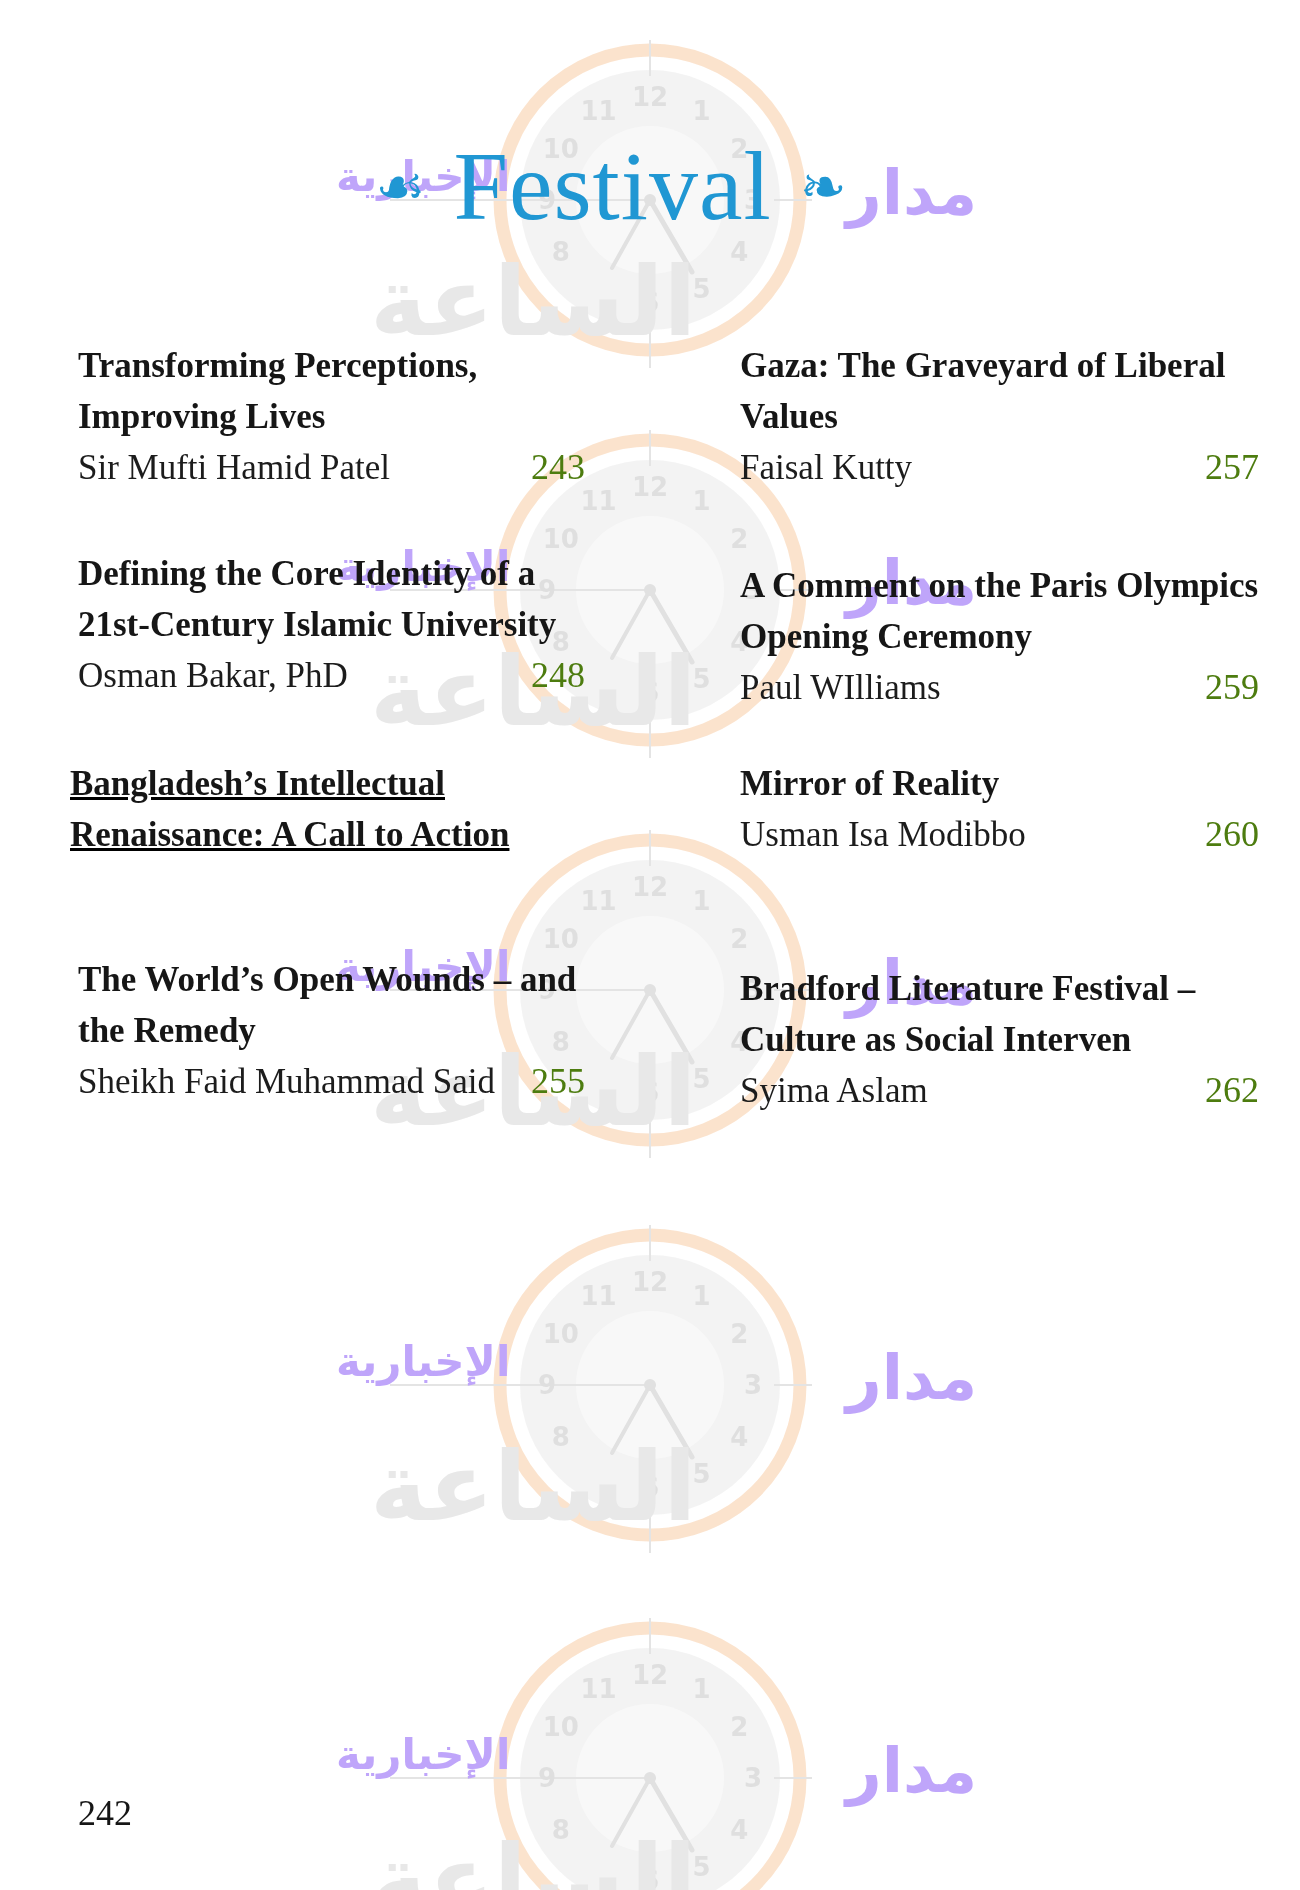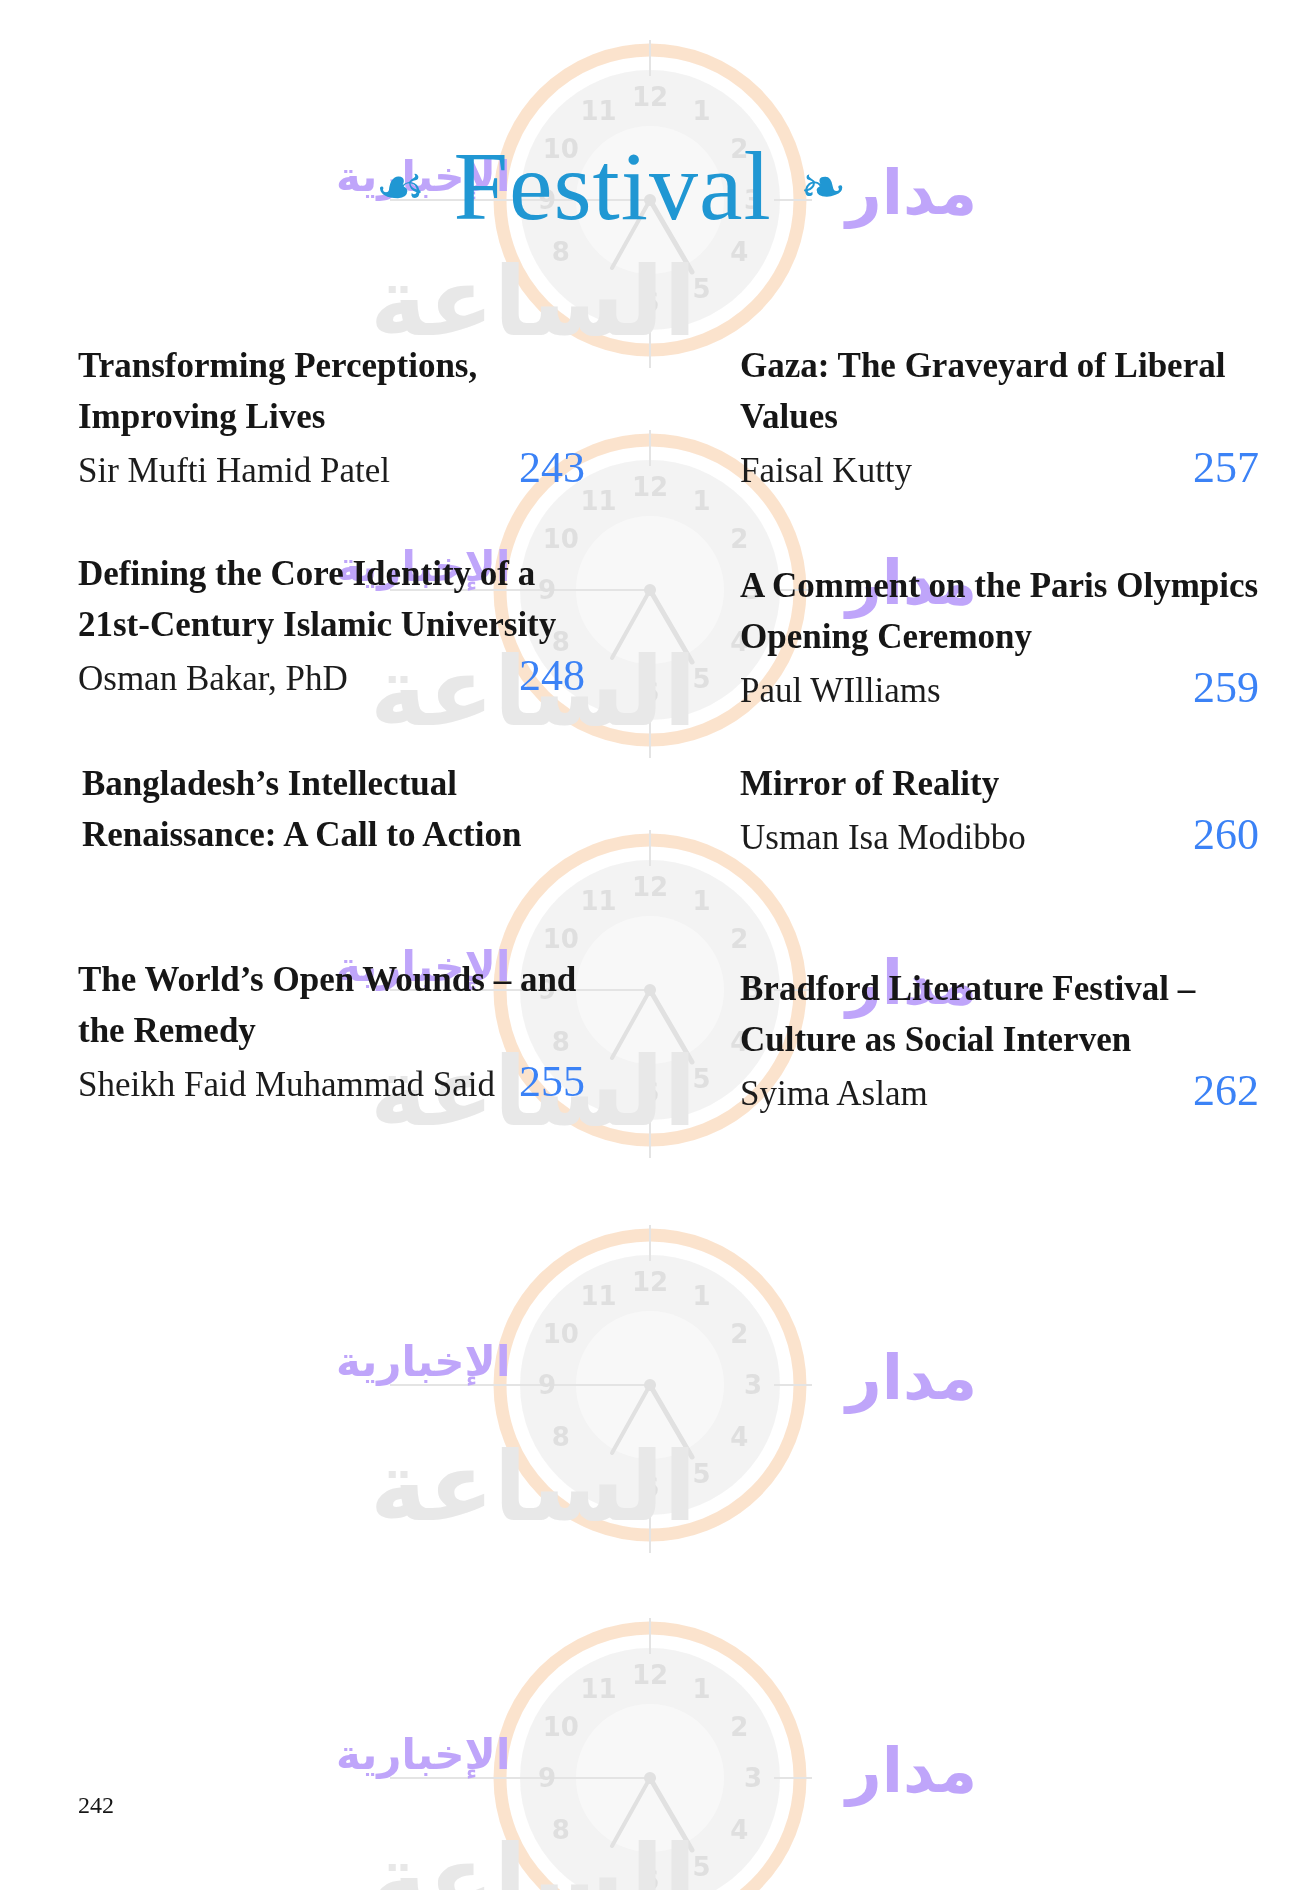--- a/index.html
+++ b/index.html
@@ -78,36 +78,36 @@
     white-space: pre-line;
     width: 545px;
   }
   .entry-meta {
     display: flex;
     justify-content: space-between;
     align-items: baseline;
     line-height: 51px;
   }
   .entry-author { font-size: 35px; color: #1c1c1c; }
-  .entry-page   { font-size: 44px; color: #3b82f6; }
+  .entry-page   { font-size: 36px; color: #4d7c0f; }
 
   .e-l1 { left: 78px;  top: 340px; width: 507px; }
   .e-l2 { left: 78px;  top: 548px; width: 507px; }
-  .e-l3 { left: 82px;  top: 758px; width: 507px; }
+  .e-l3 { left: 70px;  top: 758px; width: 507px; text-decoration: underline; }
   .e-l4 { left: 78px;  top: 954px; width: 507px; }
   .e-r1 { left: 740px; top: 340px; width: 519px; }
   .e-r2 { left: 740px; top: 560px; width: 519px; }
   .e-r3 { left: 740px; top: 758px; width: 519px; }
   .e-r4 { left: 740px; top: 918px; width: 519px; margin-top: 45px; }
 
   .footer-page-number {
     position: absolute;
     left: 78px;
     top: 1792px;
-    font-size: 24px;
+    font-size: 36px;
     color: #161616;
   }
 </style>
 </head>
 <body>
 
 <div class="page">
 
   <div id="watermark-layer">
       <div class="wm-cluster" style="left: 250px; top: 0px;">

